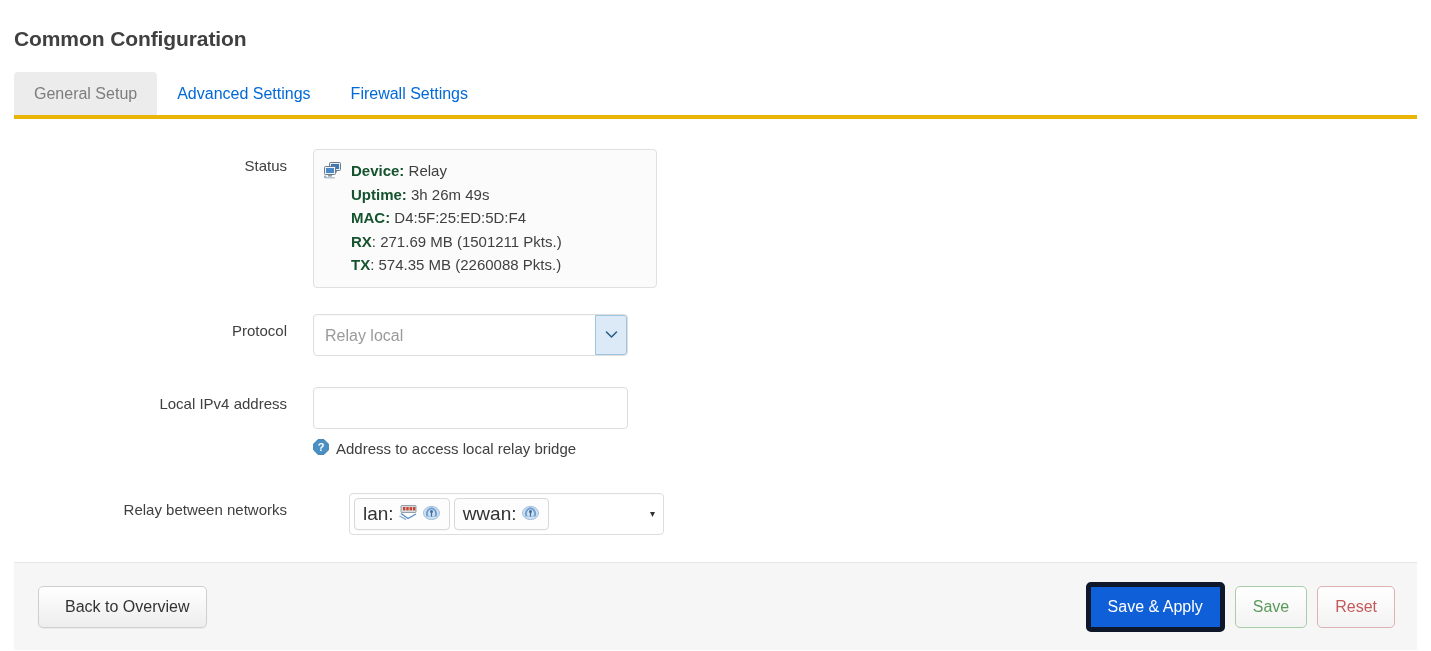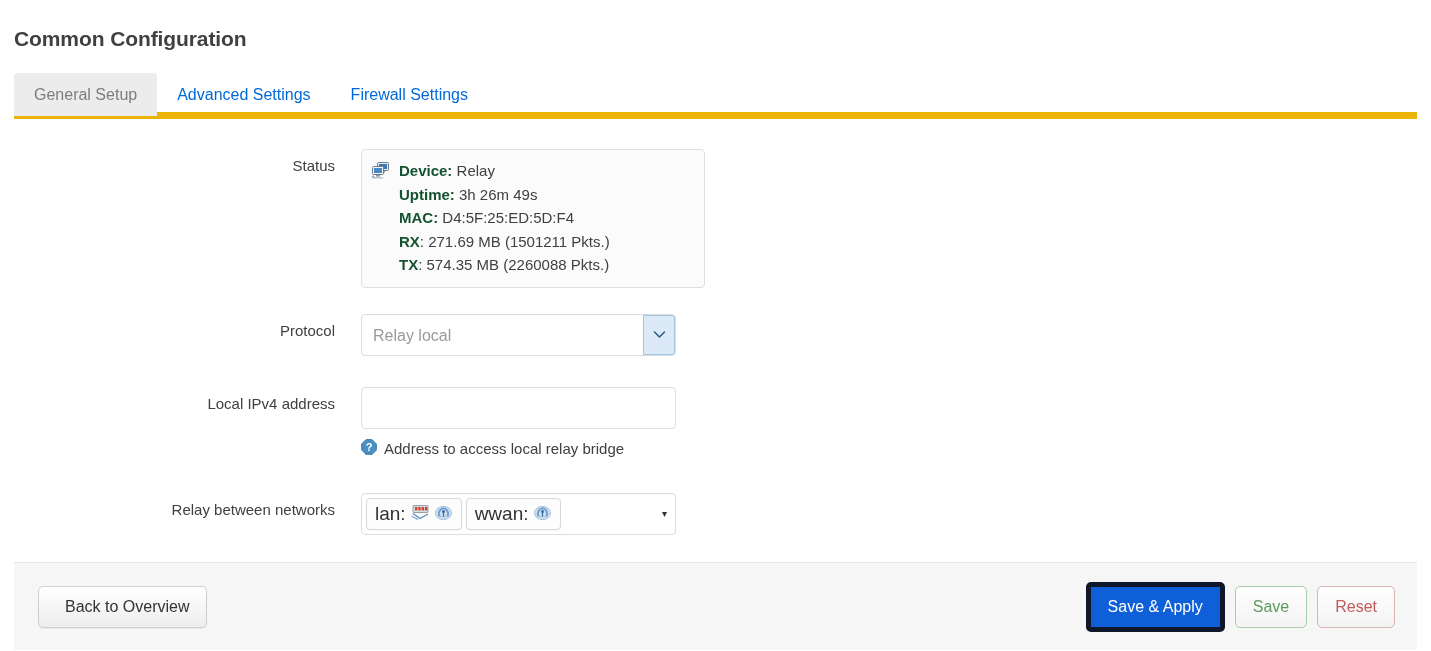--- a/index.html
+++ b/index.html
@@ -30,23 +30,23 @@
     color: #404040;
     letter-spacing: -0.1px;
   }
 
   
   .tabs {
     position: absolute;
     left: 14px; top: 54px;
     width: 1403px;
     height: 46px;
-    border-bottom: 7px solid #eab308;
+    border-bottom: 4px solid #eab308;
     display: flex;
-    align-items: flex-start;
+    align-items: flex-end;
     padding-left: 0;
   }
   .tab {
     font-size: 16px;
     line-height: 16px;
     padding: 14px 20px 13px 20px;
     color: #0069d9;
     cursor: pointer;
     border-radius: 4px 4px 0 0;
     white-space: nowrap;
@@ -56,21 +56,20 @@
     background: #ececec;
     color: #7d7d7d;
     cursor: default;
   }
 
   
   .form-area {
     position: absolute;
     left: 0; top: 100px;
     width: 1280px;
-    padding-left: 48px;
   }
   .row {
     display: flex;
     align-items: flex-start;
     padding: 0;
   }
   .row-label {
     width: 287px;
     flex: 0 0 287px;
     text-align: right;
@@ -163,21 +162,21 @@
     display: flex;
     align-items: center;
     gap: 7px;
     margin-top: 10px;
     font-size: 15px;
     color: #404040;
     line-height: 18px;
   }
 
   
-  .row-relay { margin-top: 34px; }
+  .row-relay { margin-top: 34px; gap: 36px; }
   .token-field {
     display: inline-flex;
     align-items: center;
     width: 315px;
     height: 42px;
     border: 1px solid #dddddd;
     border-radius: 4px;
     background: #ffffff;
     padding: 0 3px 0 4px;
     box-shadow: inset 0 1px 1px rgba(0,0,0,0.02);

